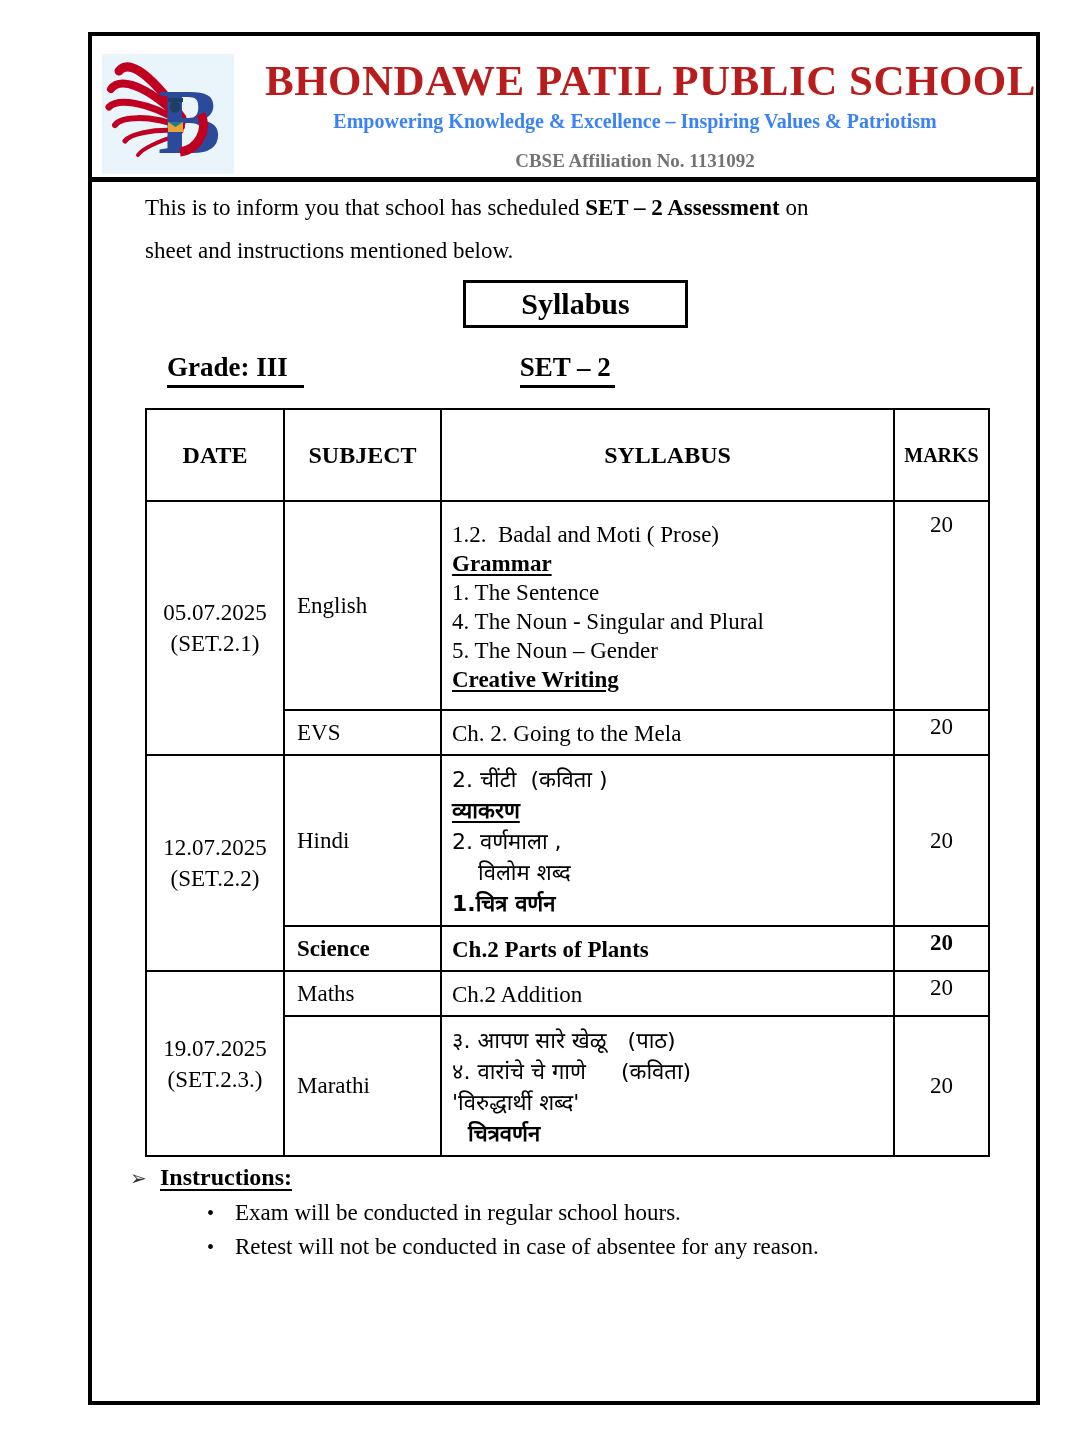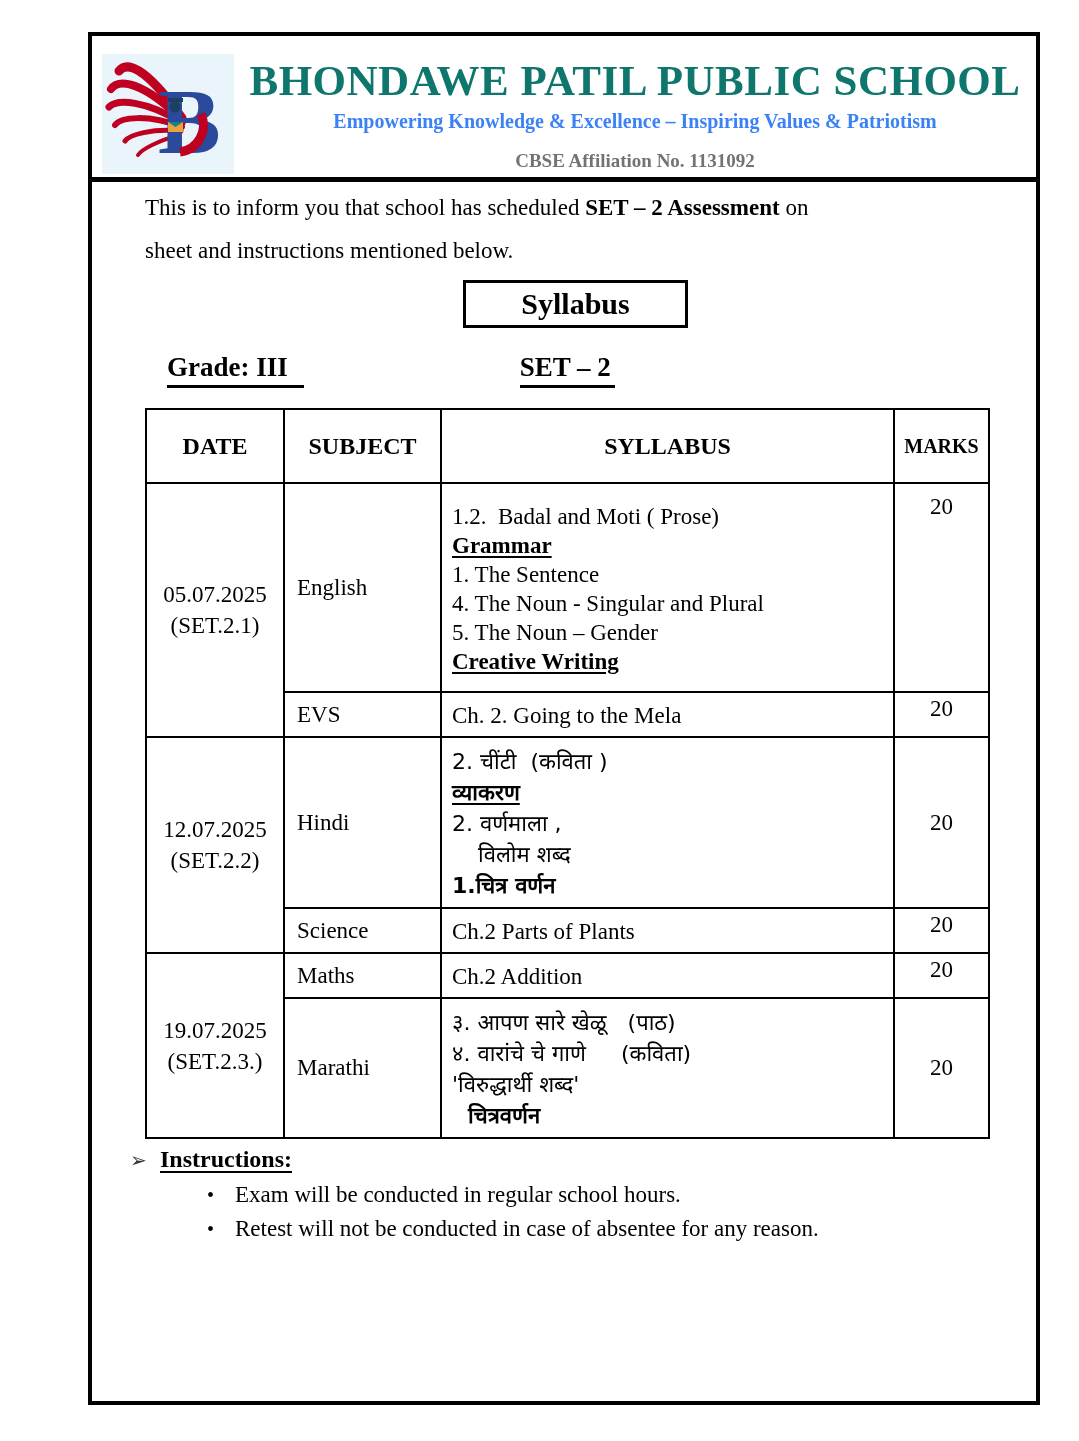--- a/index.html
+++ b/index.html
@@ -11,21 +11,21 @@
     position:absolute;left:88px;top:32px;width:944px;height:1365px;
     border:4px solid #000;background:#fff;
   }
   
   .hdr{
     height:141px;border-bottom:5px solid #000;display:flex;align-items:flex-start;
   }
   .logo{width:132px;height:120px;margin:18px 0 0 10px;flex:0 0 auto;}
   .hdr-text{flex:1;text-align:center;padding-top:22px;}
   .school-name{
-    font-size:43px;font-weight:bold;color:#0f766e;letter-spacing:.5px;line-height:46px;
+    font-size:43px;font-weight:bold;color:#b91c1c;letter-spacing:.5px;line-height:46px;text-align:right;
   }
   .tagline{
     font-size:20px;font-weight:bold;color:#3b82f6;margin-top:6px;line-height:23px;
   }
   .affiliation{
     font-size:19px;font-weight:bold;color:#737373;margin-top:17px;line-height:22px;
   }
   
   .content{padding:12px 40px 0 53px;}
   .line{font-size:23px;line-height:27px;margin:0 0 16px 0;}
@@ -45,25 +45,25 @@
   .set{margin-left:212px;padding-right:4px;}
   
   table.syl-table{
     border-collapse:collapse;margin-top:16px;width:843px;table-layout:fixed;
   }
   .syl-table th,.syl-table td{
     border:2px solid #000;padding:0;vertical-align:middle;
   }
   .syl-table .marks-col{border-left:2px solid #6d28d9;}
   .col-date{width:138px;} .col-subj{width:157px;} .col-syl{width:453px;} .col-marks{width:95px;}
-  tr.head-row{height:74px;}
+  tr.head-row{height:92px;}
   tr.head-row th{font-size:24px;font-weight:bold;text-align:center;}
   tr.head-row th.marks-col{font-size:20px;}
   tr.r-english{height:209px;} tr.r-evs{height:43px;} tr.r-hindi{height:168px;}
-  tr.r-science{height:38px;} tr.r-maths{height:41px;} tr.r-marathi{height:132px;}
+  tr.r-science{height:38px;font-weight:bold;} tr.r-maths{height:41px;} tr.r-marathi{height:132px;}
   td.date-cell{text-align:center;font-size:23px;line-height:31px;margin-left:36px;}
   td.subj-cell{font-size:23px;padding-left:12px;}
   td.syl-cell{padding:8px 6px 6px 10px;vertical-align:middle;}
   .sline{font-size:23px;line-height:29px;white-space:pre-wrap;}
   .sline.dev{font-family:"DejaVu Sans","Liberation Sans",sans-serif;font-size:22px;line-height:31px;}
   .sline.ub{font-weight:bold;text-decoration:underline;text-decoration-thickness:2px;text-underline-offset:3px;}
   .sline.b{font-weight:bold;}
   .sline.ind{padding-left:26px;}
   .sline.ind2{padding-left:16px;}
   td.marks-cell{text-align:center;font-size:23px;}

